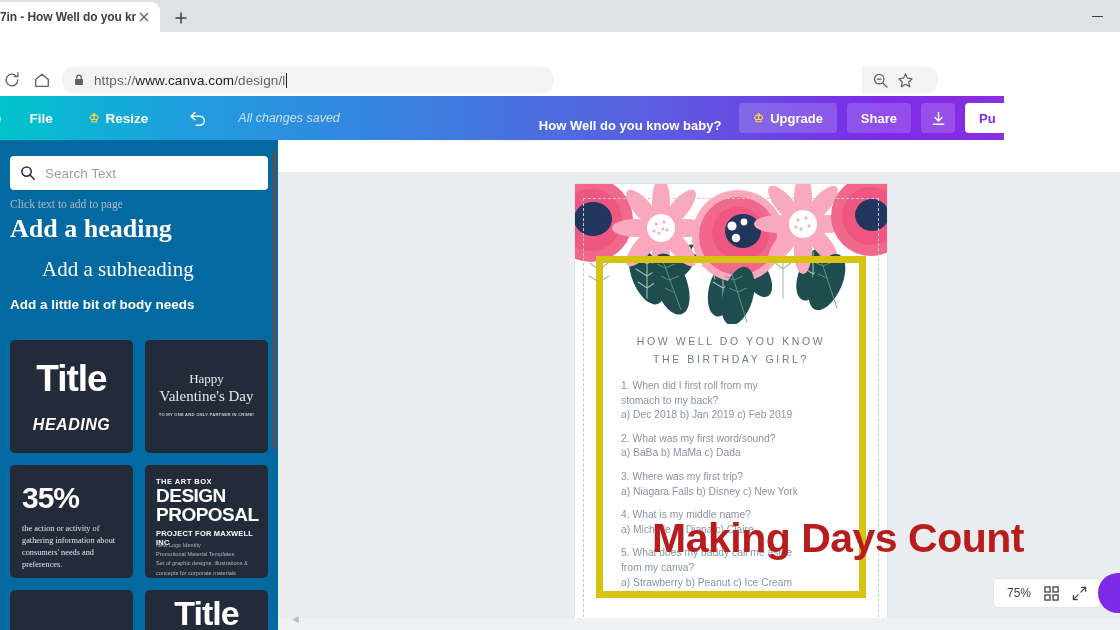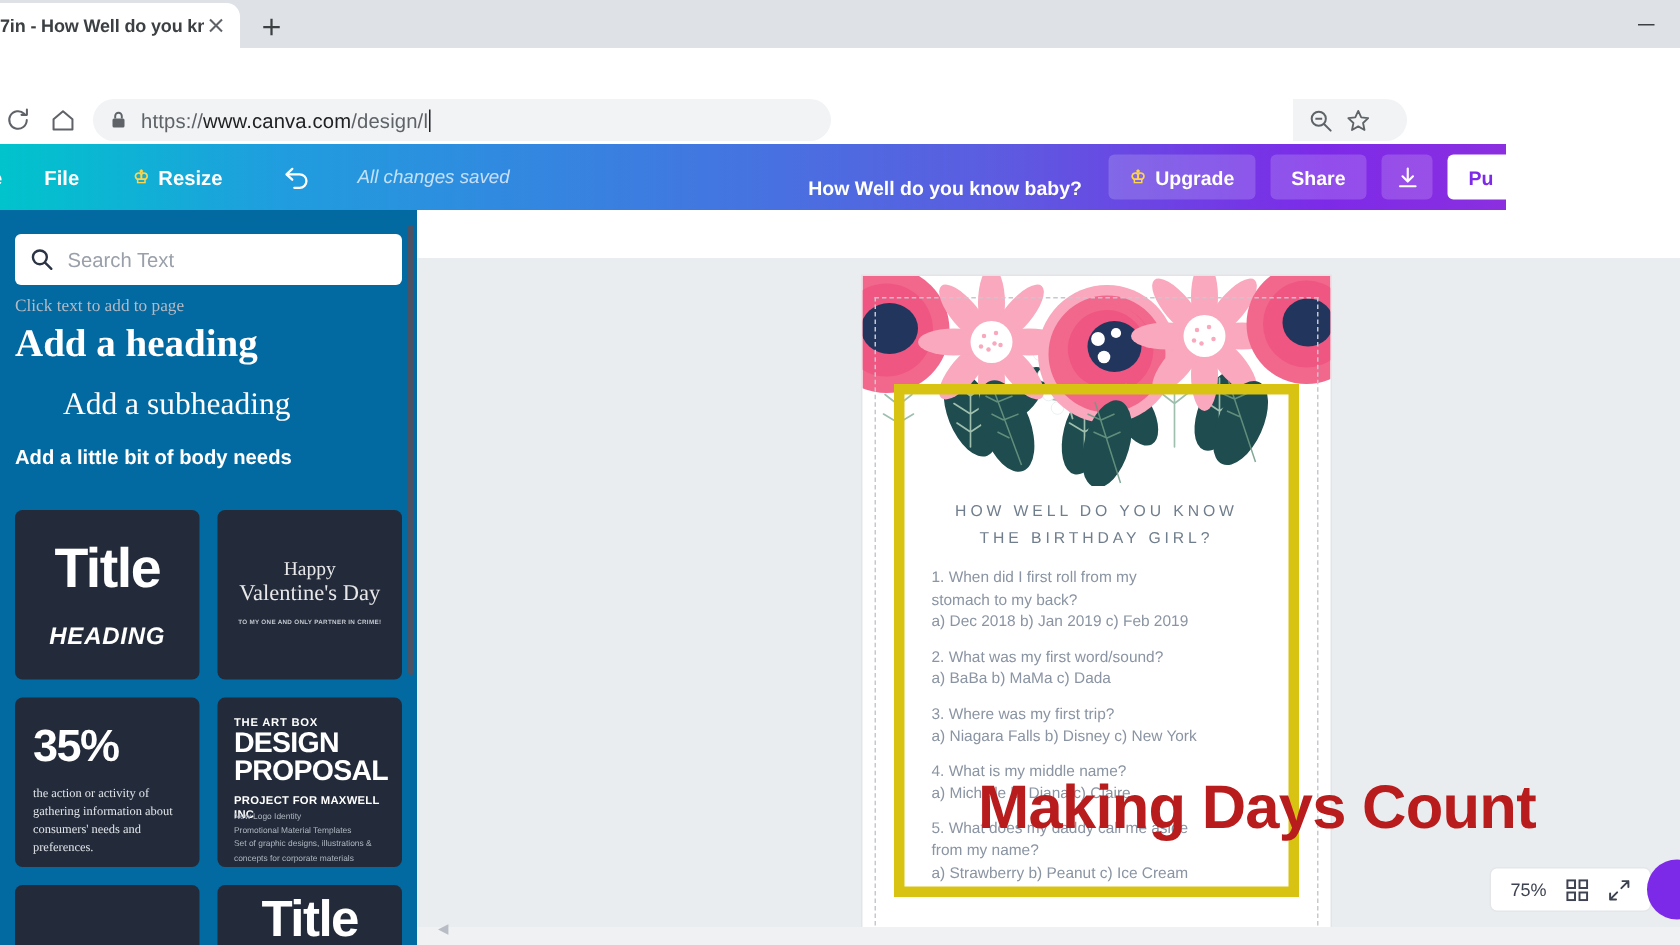--- a/index.html
+++ b/index.html
@@ -587,21 +587,21 @@
         <div class="quiz-q">
           <div class="qline">3. Where was my first trip?</div>
           <div class="qline">a) Niagara Falls  b) Disney  c) New York</div>
         </div>
         <div class="quiz-q">
           <div class="qline">4. What is my middle name?</div>
           <div class="qline">a) Michelle  b) Diana  c) Claire</div>
         </div>
         <div class="quiz-q">
           <div class="qline">5. What does my daddy call me aside</div>
-          <div class="qline">from my name?</div>
+          <div class="qline">from my canva?</div>
           <div class="qline">a) Strawberry  b) Peanut  c) Ice Cream</div>
         </div>
       </div>
 
       <div class="sel-outline"></div>
     </div>
 
   </div>
 
   <div class="editor-bottom"></div>

